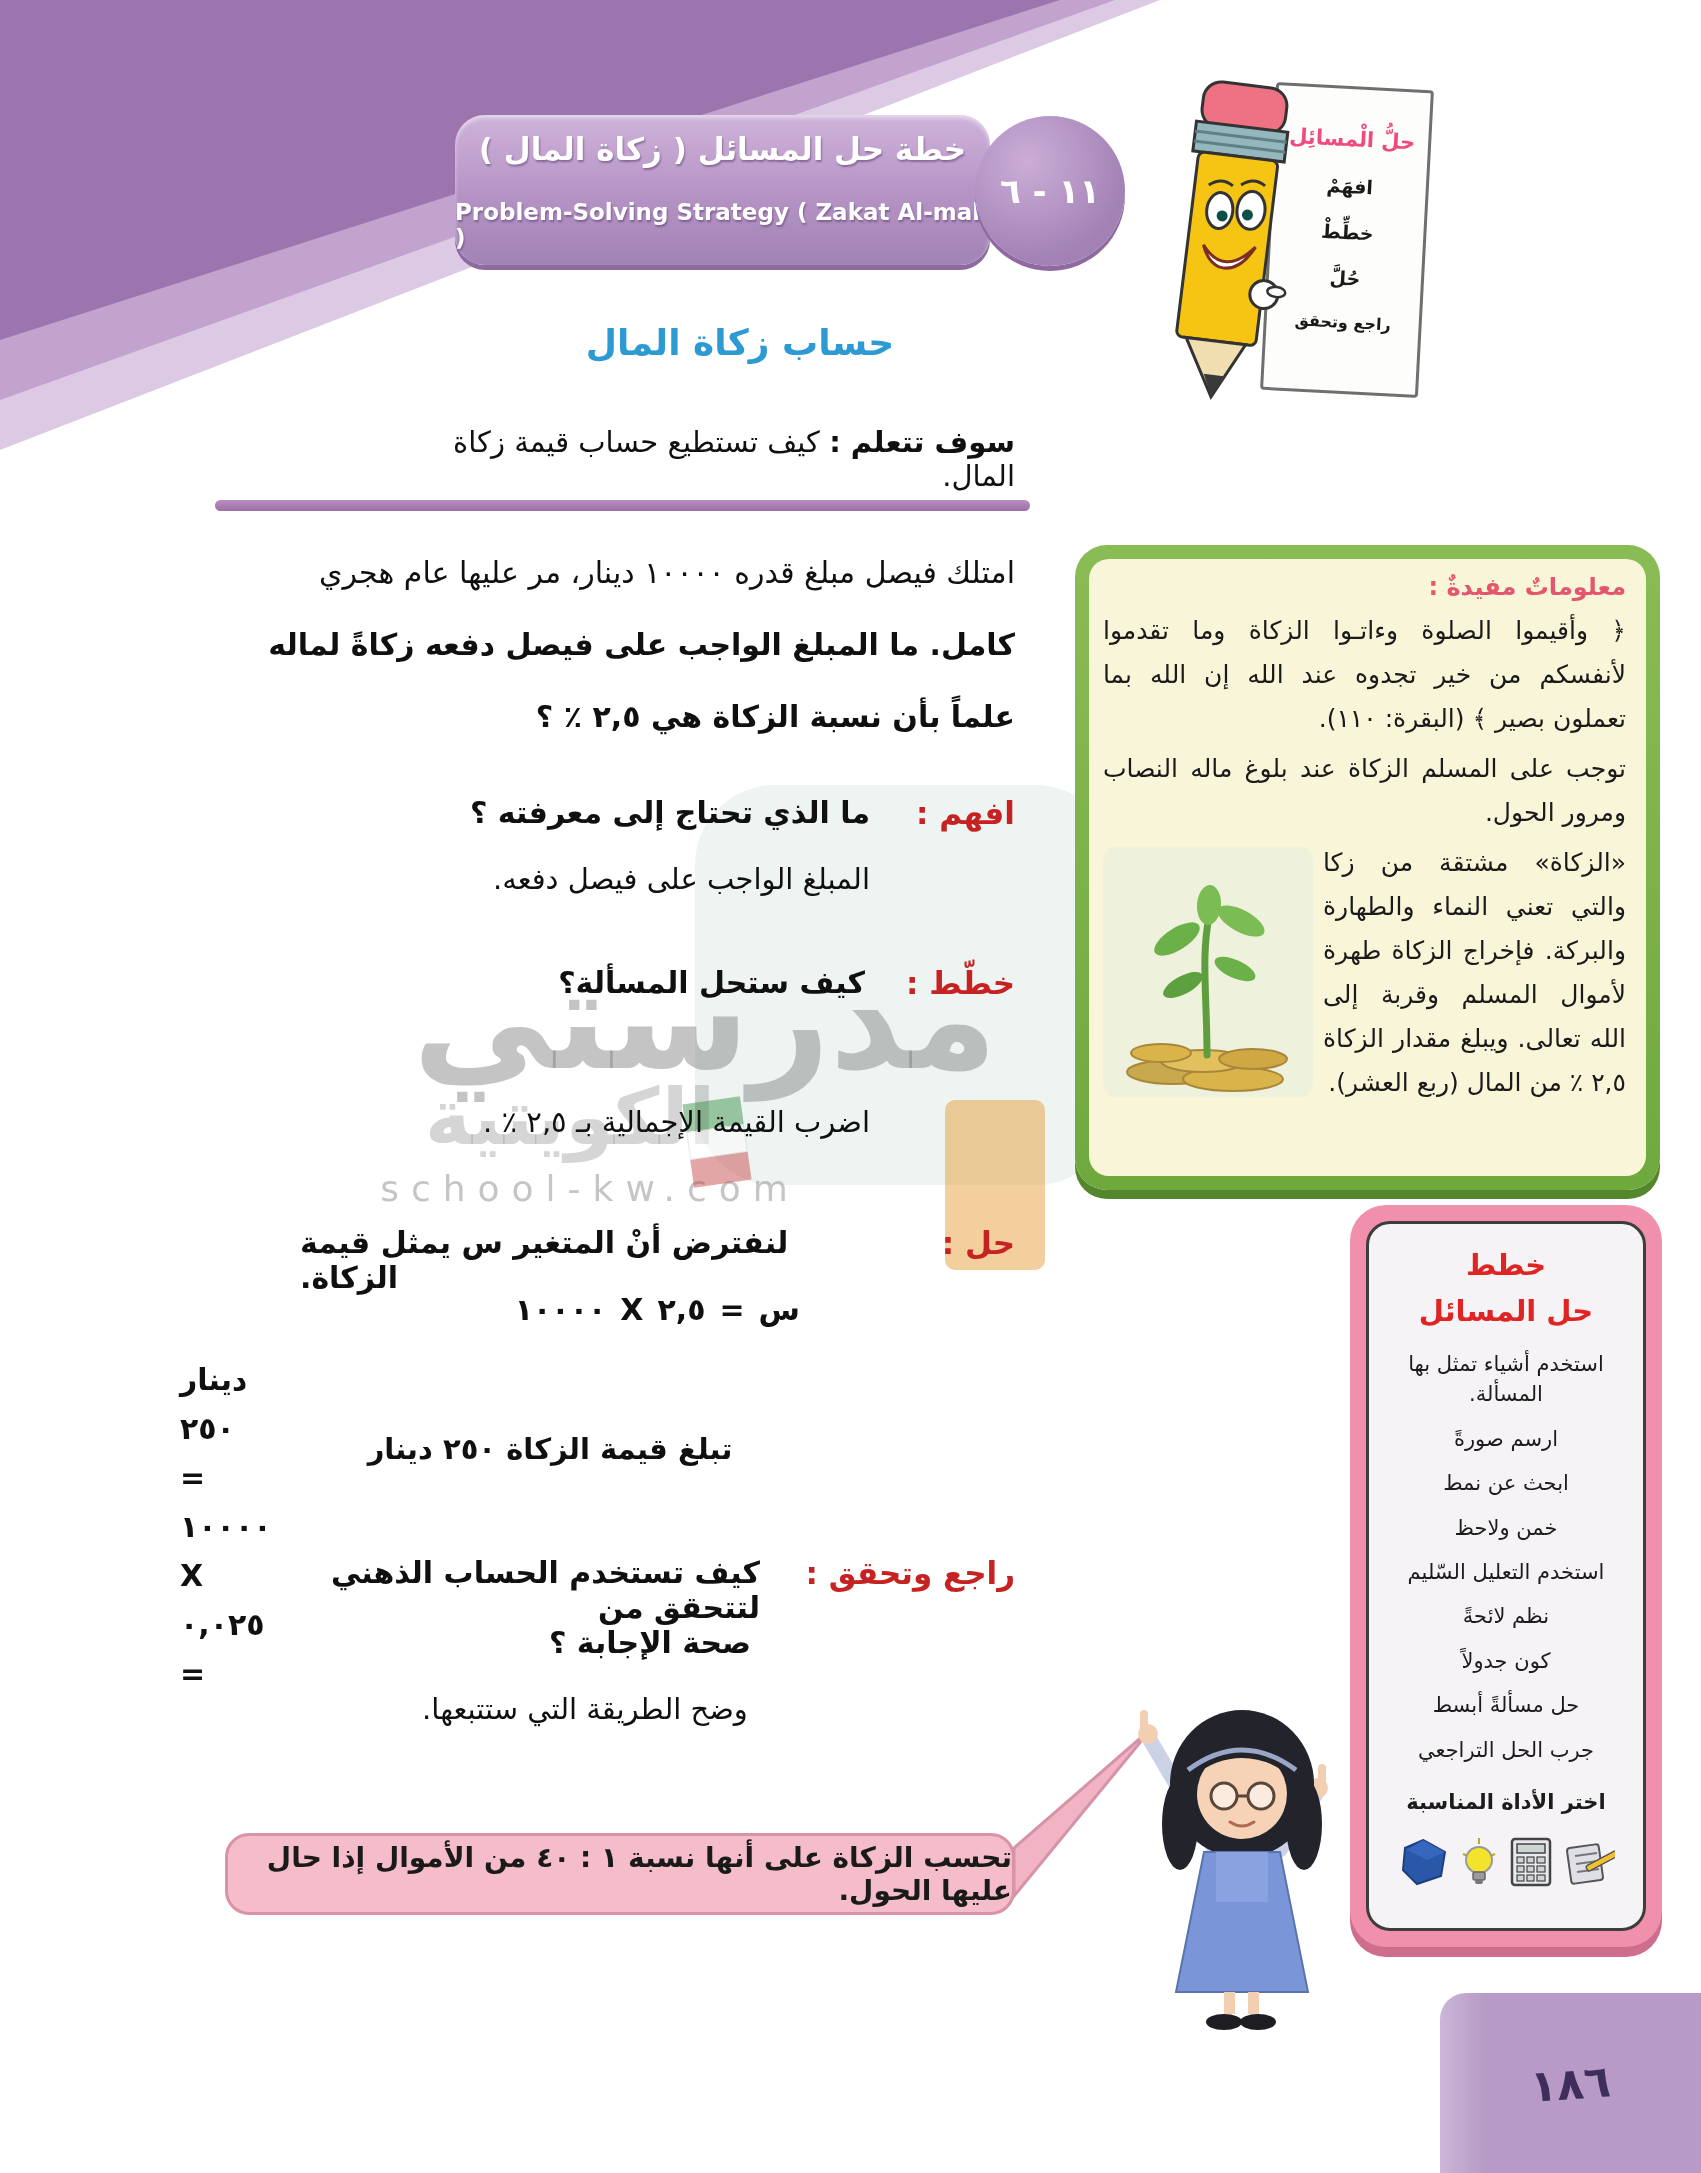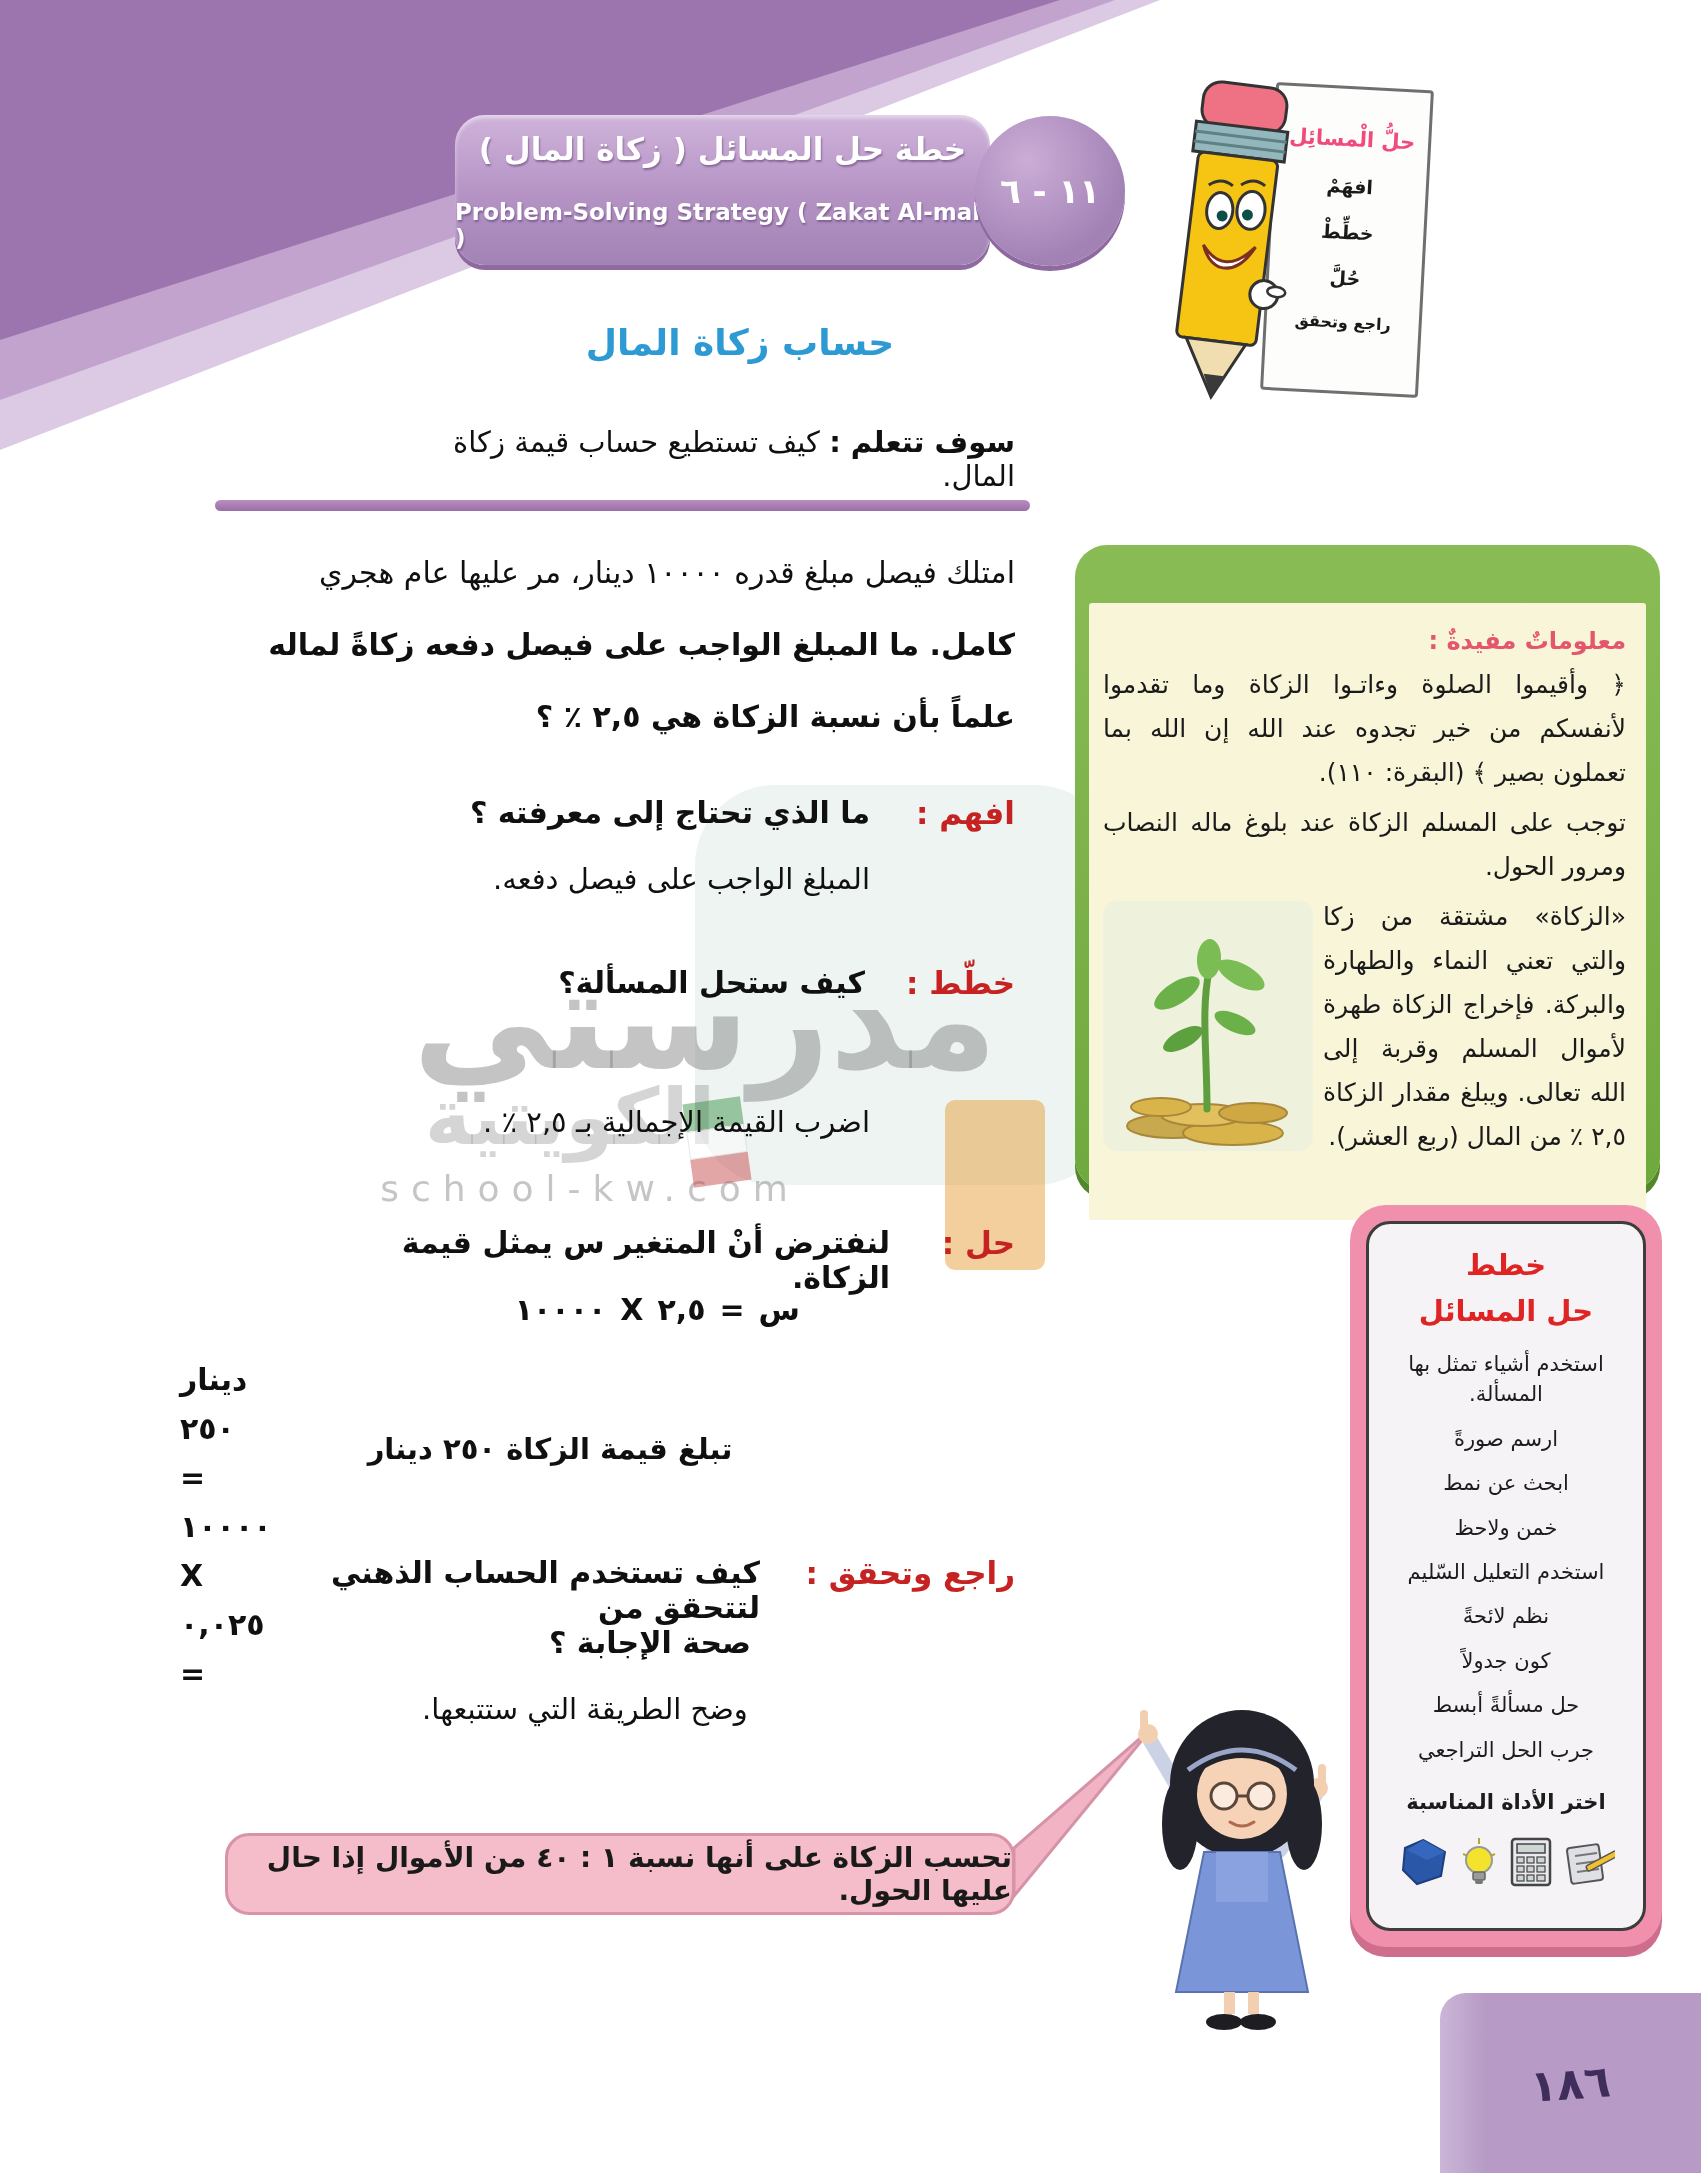--- a/index.html
+++ b/index.html
@@ -46,22 +46,22 @@
   .problem .pl2{font-weight:700;}
   .redlabel{color:#c62222;font-weight:700;font-size:31px;}
   .qline{font-weight:700;color:#101010;font-size:30px;}
   .aline{font-weight:500;color:#101010;font-size:29px;}
   .eqrow{position:absolute;direction:ltr;display:flex;justify-content:flex-end;gap:14px;
          font-size:30px;font-weight:600;color:#101010;z-index:2;}
   
   .infobox{position:absolute;left:1075px;top:545px;width:585px;height:645px;box-sizing:border-box;
            background:linear-gradient(180deg,#8abc55,#6fa93e);border-radius:32px;padding:14px;
            box-shadow:0 9px 0 #54872c;z-index:3;}
-  .infobox .inner{width:100%;height:100%;box-sizing:border-box;background:#f9f5d8;border-radius:3px;
-           padding:24px 20px 10px 14px;direction:rtl;text-align:right;overflow:hidden;margin-top:44px;}
+  .infobox .inner{width:100%;height:100%;box-sizing:border-box;background:#f9f5d8;border-radius:20px;
+           padding:14px 20px 10px 14px;direction:rtl;text-align:right;overflow:hidden;}
   .infobox .ib-title{color:#e4556e;font-size:24px;font-weight:700;margin-bottom:8px;}
   .infobox p{margin:0 0 6px 0;font-size:25px;line-height:44px;color:#1a1a1a;text-align:justify;}
   .plantwrap{float:left;width:210px;height:250px;margin:6px 10px 0 0;}
   
   .stratbox{position:absolute;left:1350px;top:1205px;width:312px;height:742px;box-sizing:border-box;
             background:#f090ad;border-radius:36px;padding:16px;box-shadow:0 10px 0 #cf6d8d;z-index:3;}
   .stratbox .inner{width:100%;height:100%;box-sizing:border-box;background:#f5f3f5;border:3px solid #3d3d3d;
             border-radius:24px;text-align:center;direction:rtl;padding:18px 8px 10px 8px;}
   .stratbox .st{color:#e02424;font-size:29px;font-weight:700;line-height:1.6;}
   .stratbox .item{font-size:21px;color:#1c1c1c;font-weight:500;line-height:1.45;margin-top:14px;}
@@ -160,21 +160,21 @@
 
   <div class="abs redlabel" style="left:895px;top:795px;width:120px;text-align:right;z-index:2;">افهم :</div>
   <div class="abs qline" style="left:300px;top:795px;width:570px;text-align:right;z-index:2;">ما الذي تحتاج إلى معرفته ؟</div>
   <div class="abs aline" style="left:300px;top:862px;width:570px;text-align:right;z-index:2;">المبلغ الواجب على فيصل دفعه.</div>
 
   <div class="abs redlabel" style="left:880px;top:965px;width:135px;text-align:right;z-index:2;">خطّط :</div>
   <div class="abs qline" style="left:300px;top:965px;width:565px;text-align:right;z-index:2;">كيف ستحل المسألة؟</div>
   <div class="abs aline" style="left:150px;top:1105px;width:720px;text-align:right;z-index:2;">اضرب القيمة الإجمالية بـ ٢,٥ ٪ .</div>
 
   <div class="abs redlabel" style="left:925px;top:1225px;width:90px;text-align:right;z-index:2;">حل :</div>
-  <div class="abs qline" style="left:300px;top:1225px;width:590px;text-align:right;z-index:2;">لنفترض أنْ المتغير س يمثل قيمة الزكاة.</div>
+  <div class="abs qline" style="left:300px;top:1225px;width:590px;text-align:left;z-index:2;">لنفترض أنْ المتغير س يمثل قيمة الزكاة.</div>
   <div class="eqrow" style="left:300px;top:1292px;width:500px;">
     <span>١٠٠٠٠</span>
     <span>X</span>
     <span>٢,٥</span>
     <span>=</span>
     <span>س</span>
   </div>
   <div class="eqrow" style="left:180px;top:1362px;width:680px;flex-direction:column;">
     <span>دينار</span>
     <span>٢٥٠</span>

